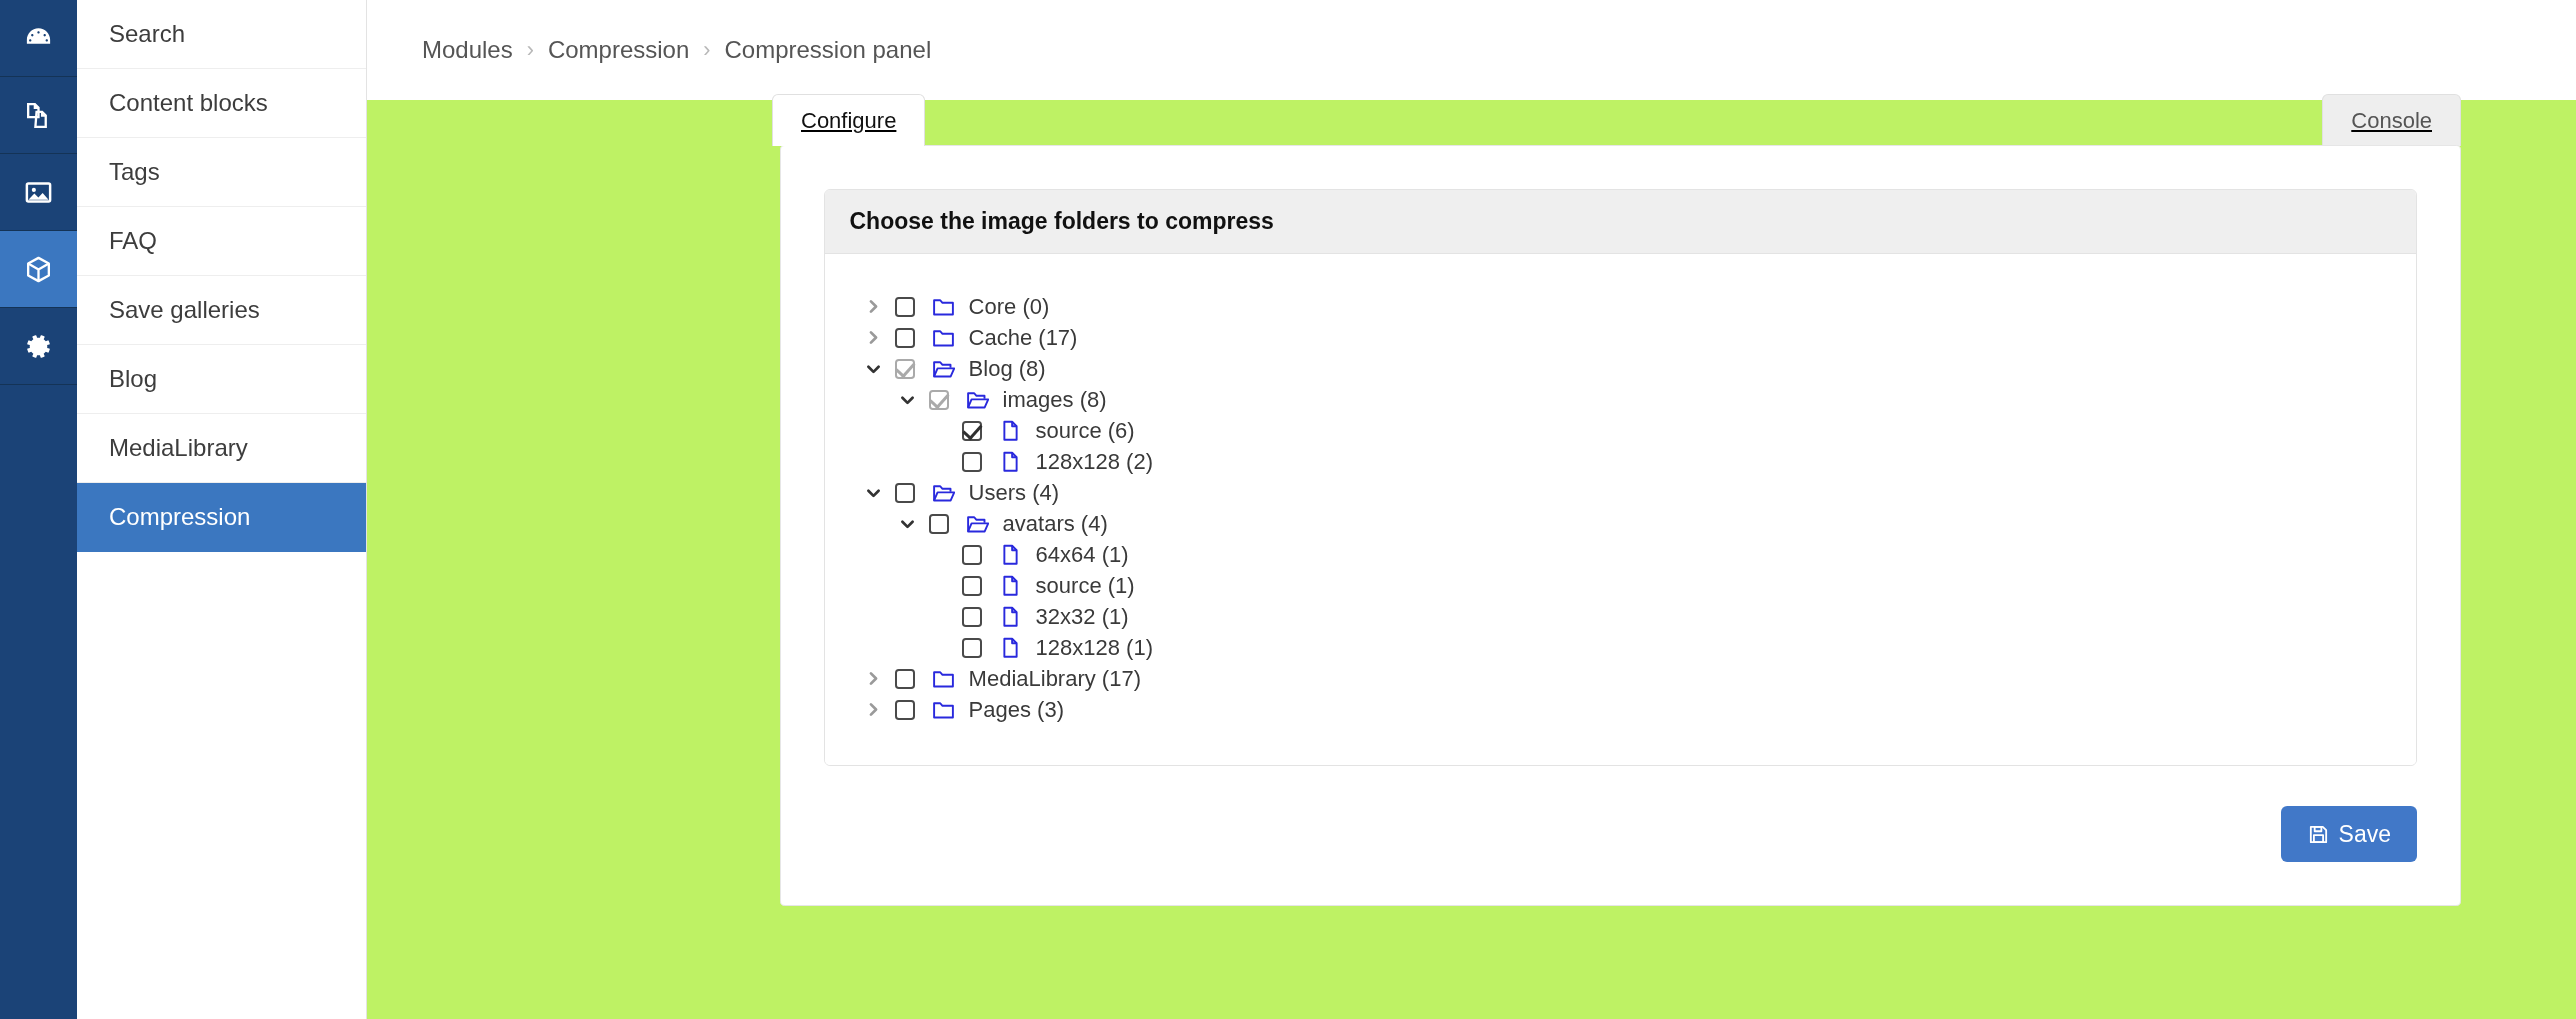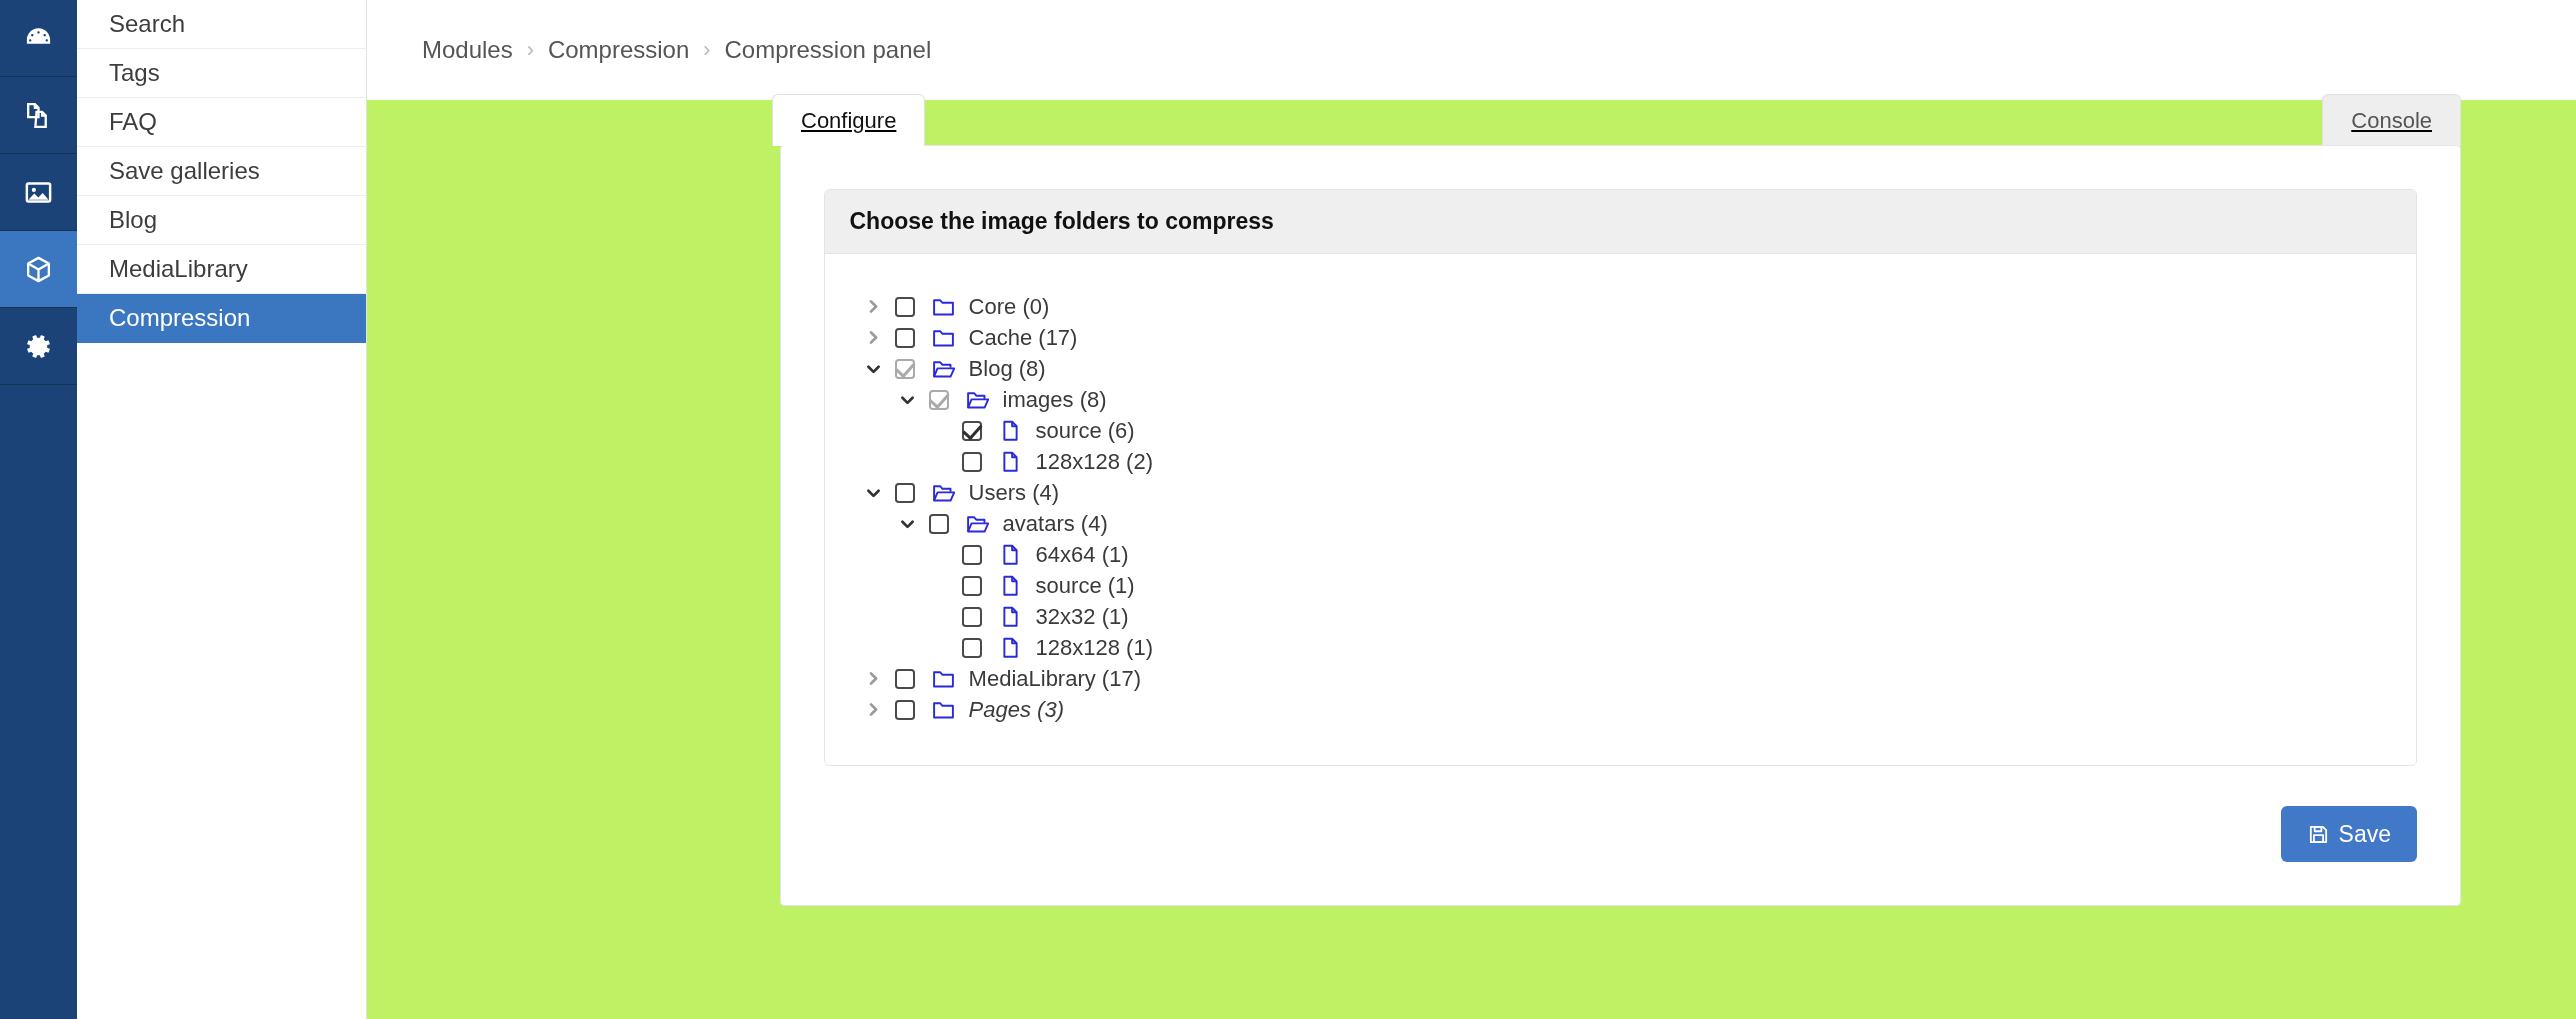--- a/index.html
+++ b/index.html
@@ -36,21 +36,21 @@
   
   .nav-list {
     width: 290px;
     flex: 0 0 290px;
     background: #ffffff;
     border-right: 1.5px solid #e3e3e3;
     display: flex;
     flex-direction: column;
   }
   .nav-item {
-    height: 49px;
+    height: 69px;
     display: flex;
     align-items: center;
     padding-left: 32px;
     font-size: 24px;
     color: #3d3d3d;
     border-bottom: 1.5px solid #eeeeee;
     cursor: pointer;
     white-space: nowrap;
   }
   .nav-item.active {
@@ -282,20 +282,23 @@
     </div>
 
     <div class="rail-filler"></div>
   </div>
 
   <div class="nav-list">
     <div class="nav-item">
         <span>Search</span>
       </div>
     <div class="nav-item">
+        <span>Content blocks</span>
+      </div>
+    <div class="nav-item">
         <span>Tags</span>
       </div>
     <div class="nav-item">
         <span>FAQ</span>
       </div>
     <div class="nav-item">
         <span>Save galleries</span>
       </div>
     <div class="nav-item">
         <span>Blog</span>
@@ -493,21 +496,21 @@
                     </svg>
                   </span>
                   <span class="cb"></span>
                   <span class="ficon">
                     <svg viewBox="0 0 24 22" fill="none" stroke="#2929dd" stroke-width="2" stroke-linejoin="round">
                       <path d="M2.2 19V4.2h6.4l2.1 2.6h11.1V19z"></path>
                     </svg>
                   </span>
                   <span class="tlabel">MediaLibrary (17)</span>
                 </div>
-                <div class="tree-row" style="padding-left: 0px; font-style: italic;">
+                <div class="tree-row" style="padding-left: 0px;">
                   <span class="twisty">
                     <svg viewBox="0 0 20 20" fill="none" stroke="#9a9a9a" stroke-width="3.2" stroke-linecap="round" stroke-linejoin="round">
                       <path d="M7 4l6 6-6 6"></path>
                     </svg>
                   </span>
                   <span class="cb"></span>
                   <span class="ficon">
                     <svg viewBox="0 0 24 22" fill="none" stroke="#2929dd" stroke-width="2" stroke-linejoin="round">
                       <path d="M2.2 19V4.2h6.4l2.1 2.6h11.1V19z"></path>
                     </svg>

